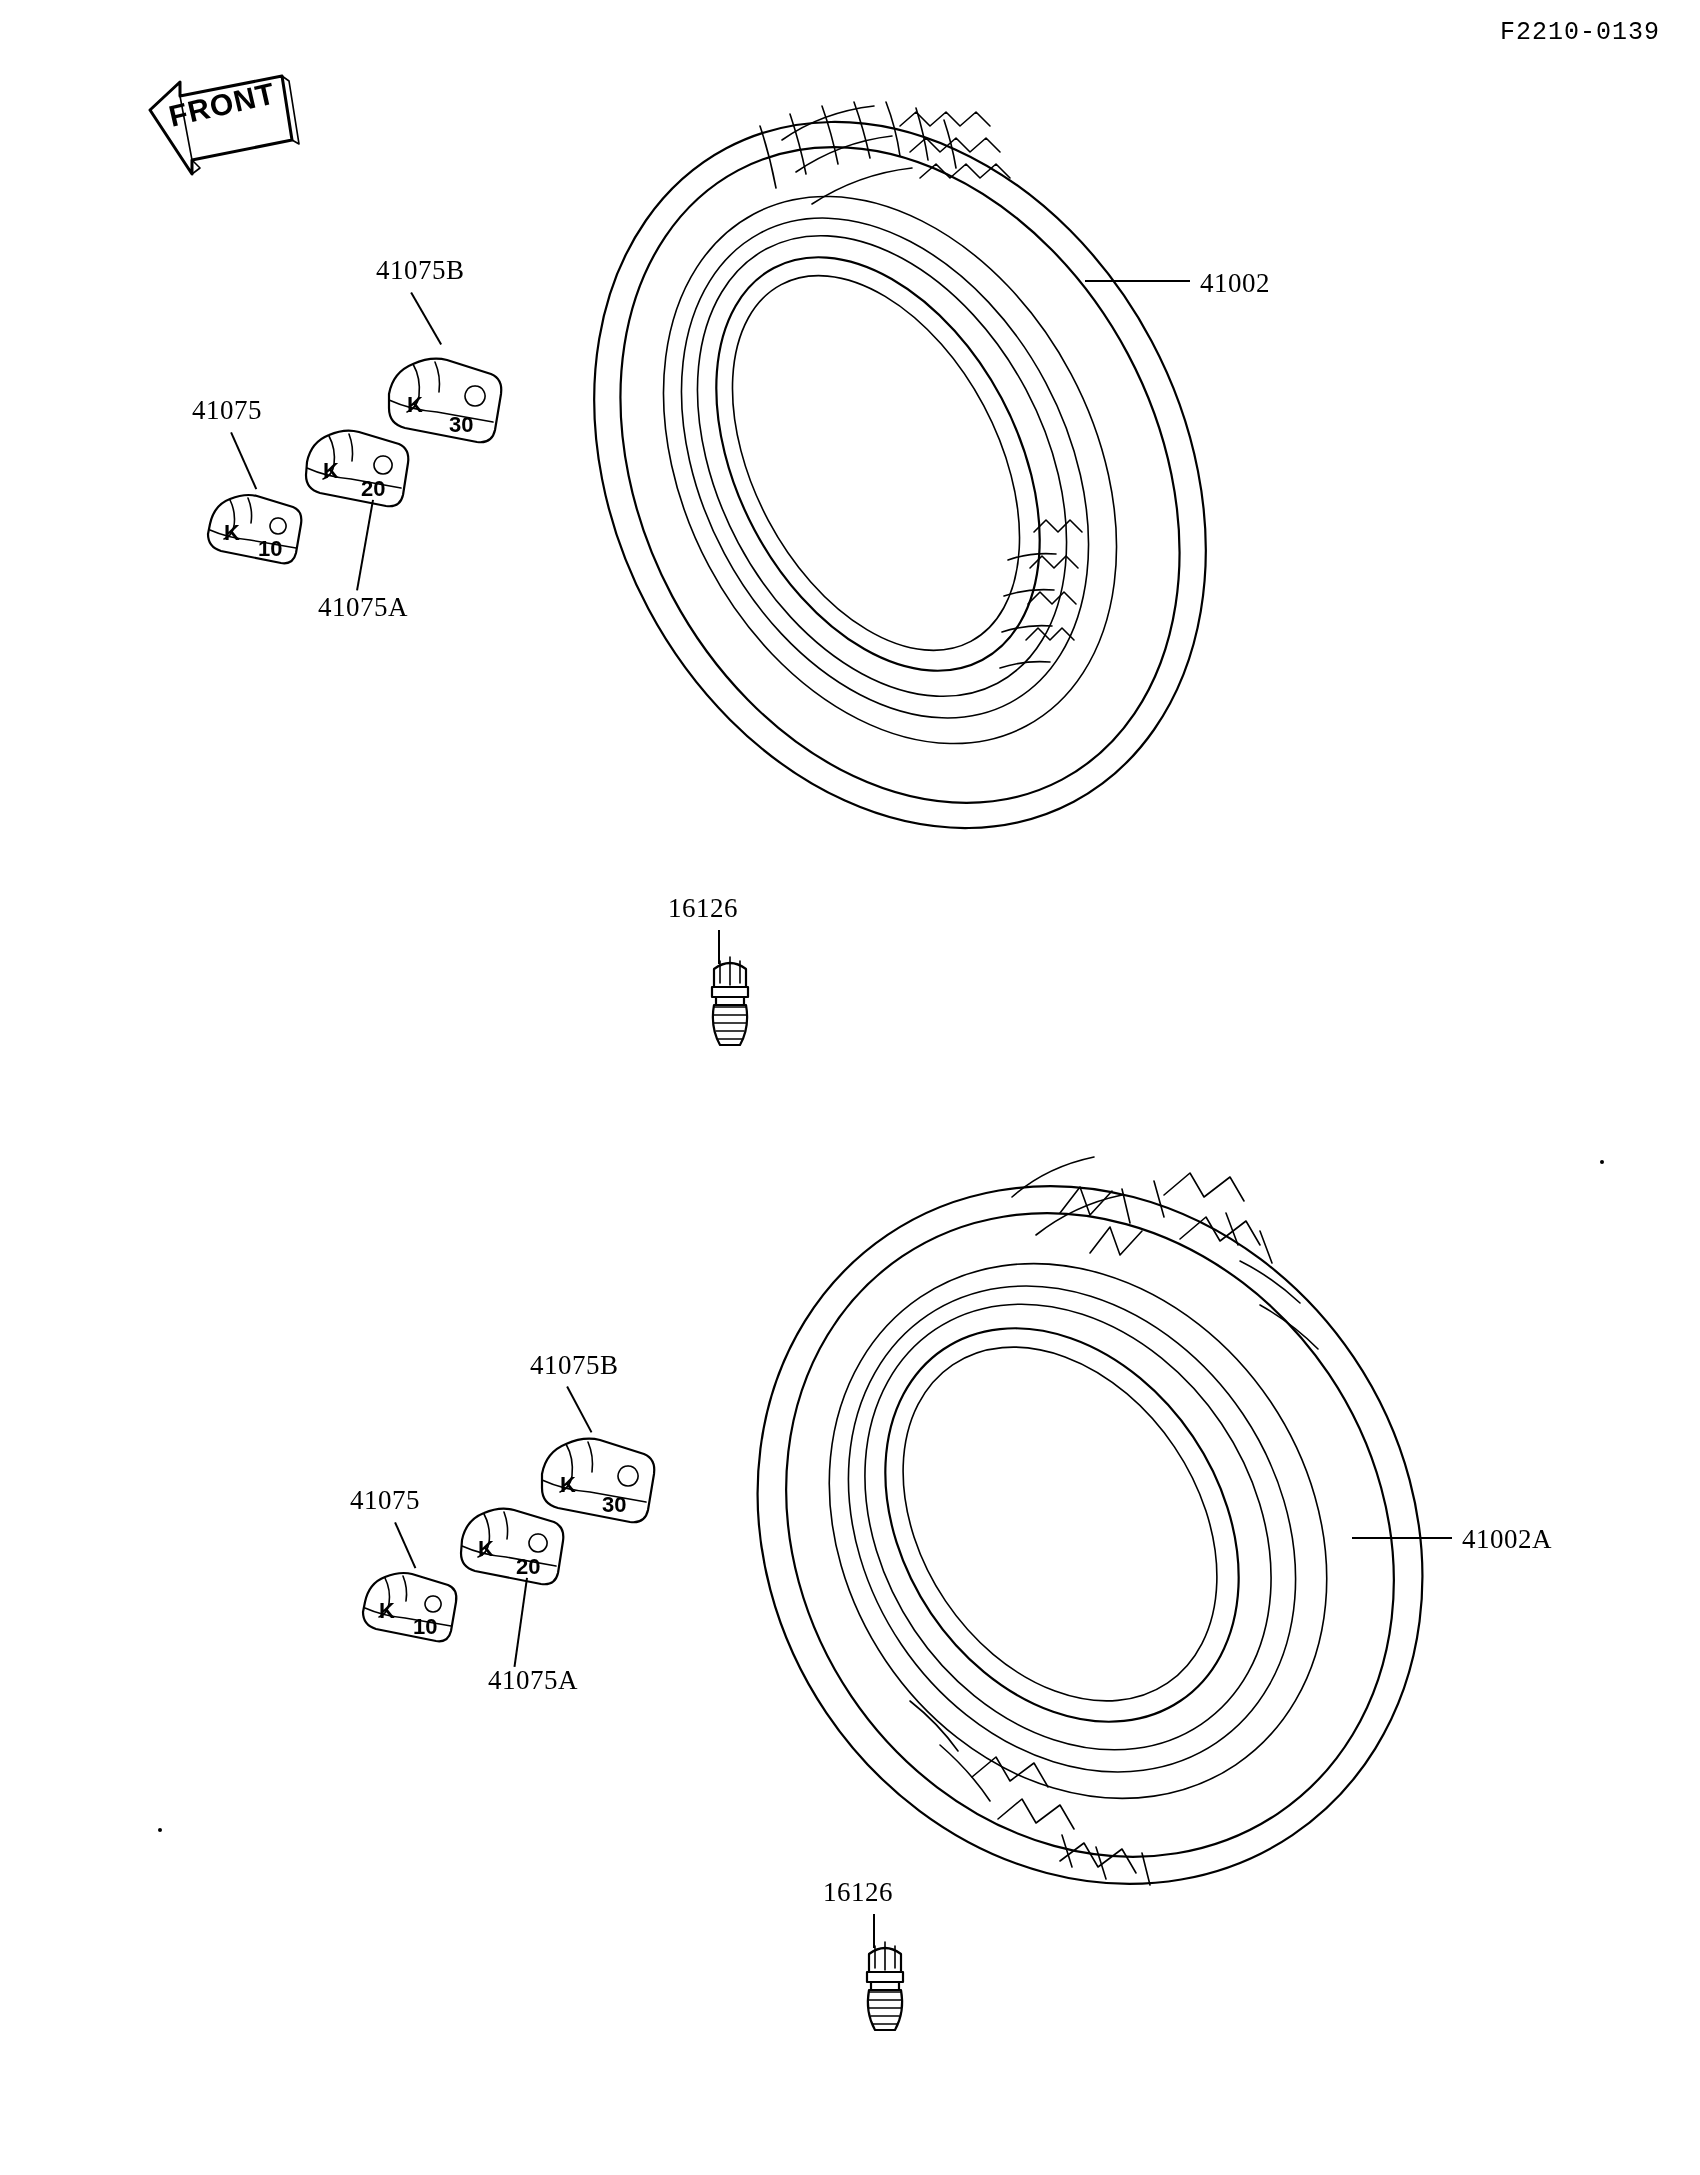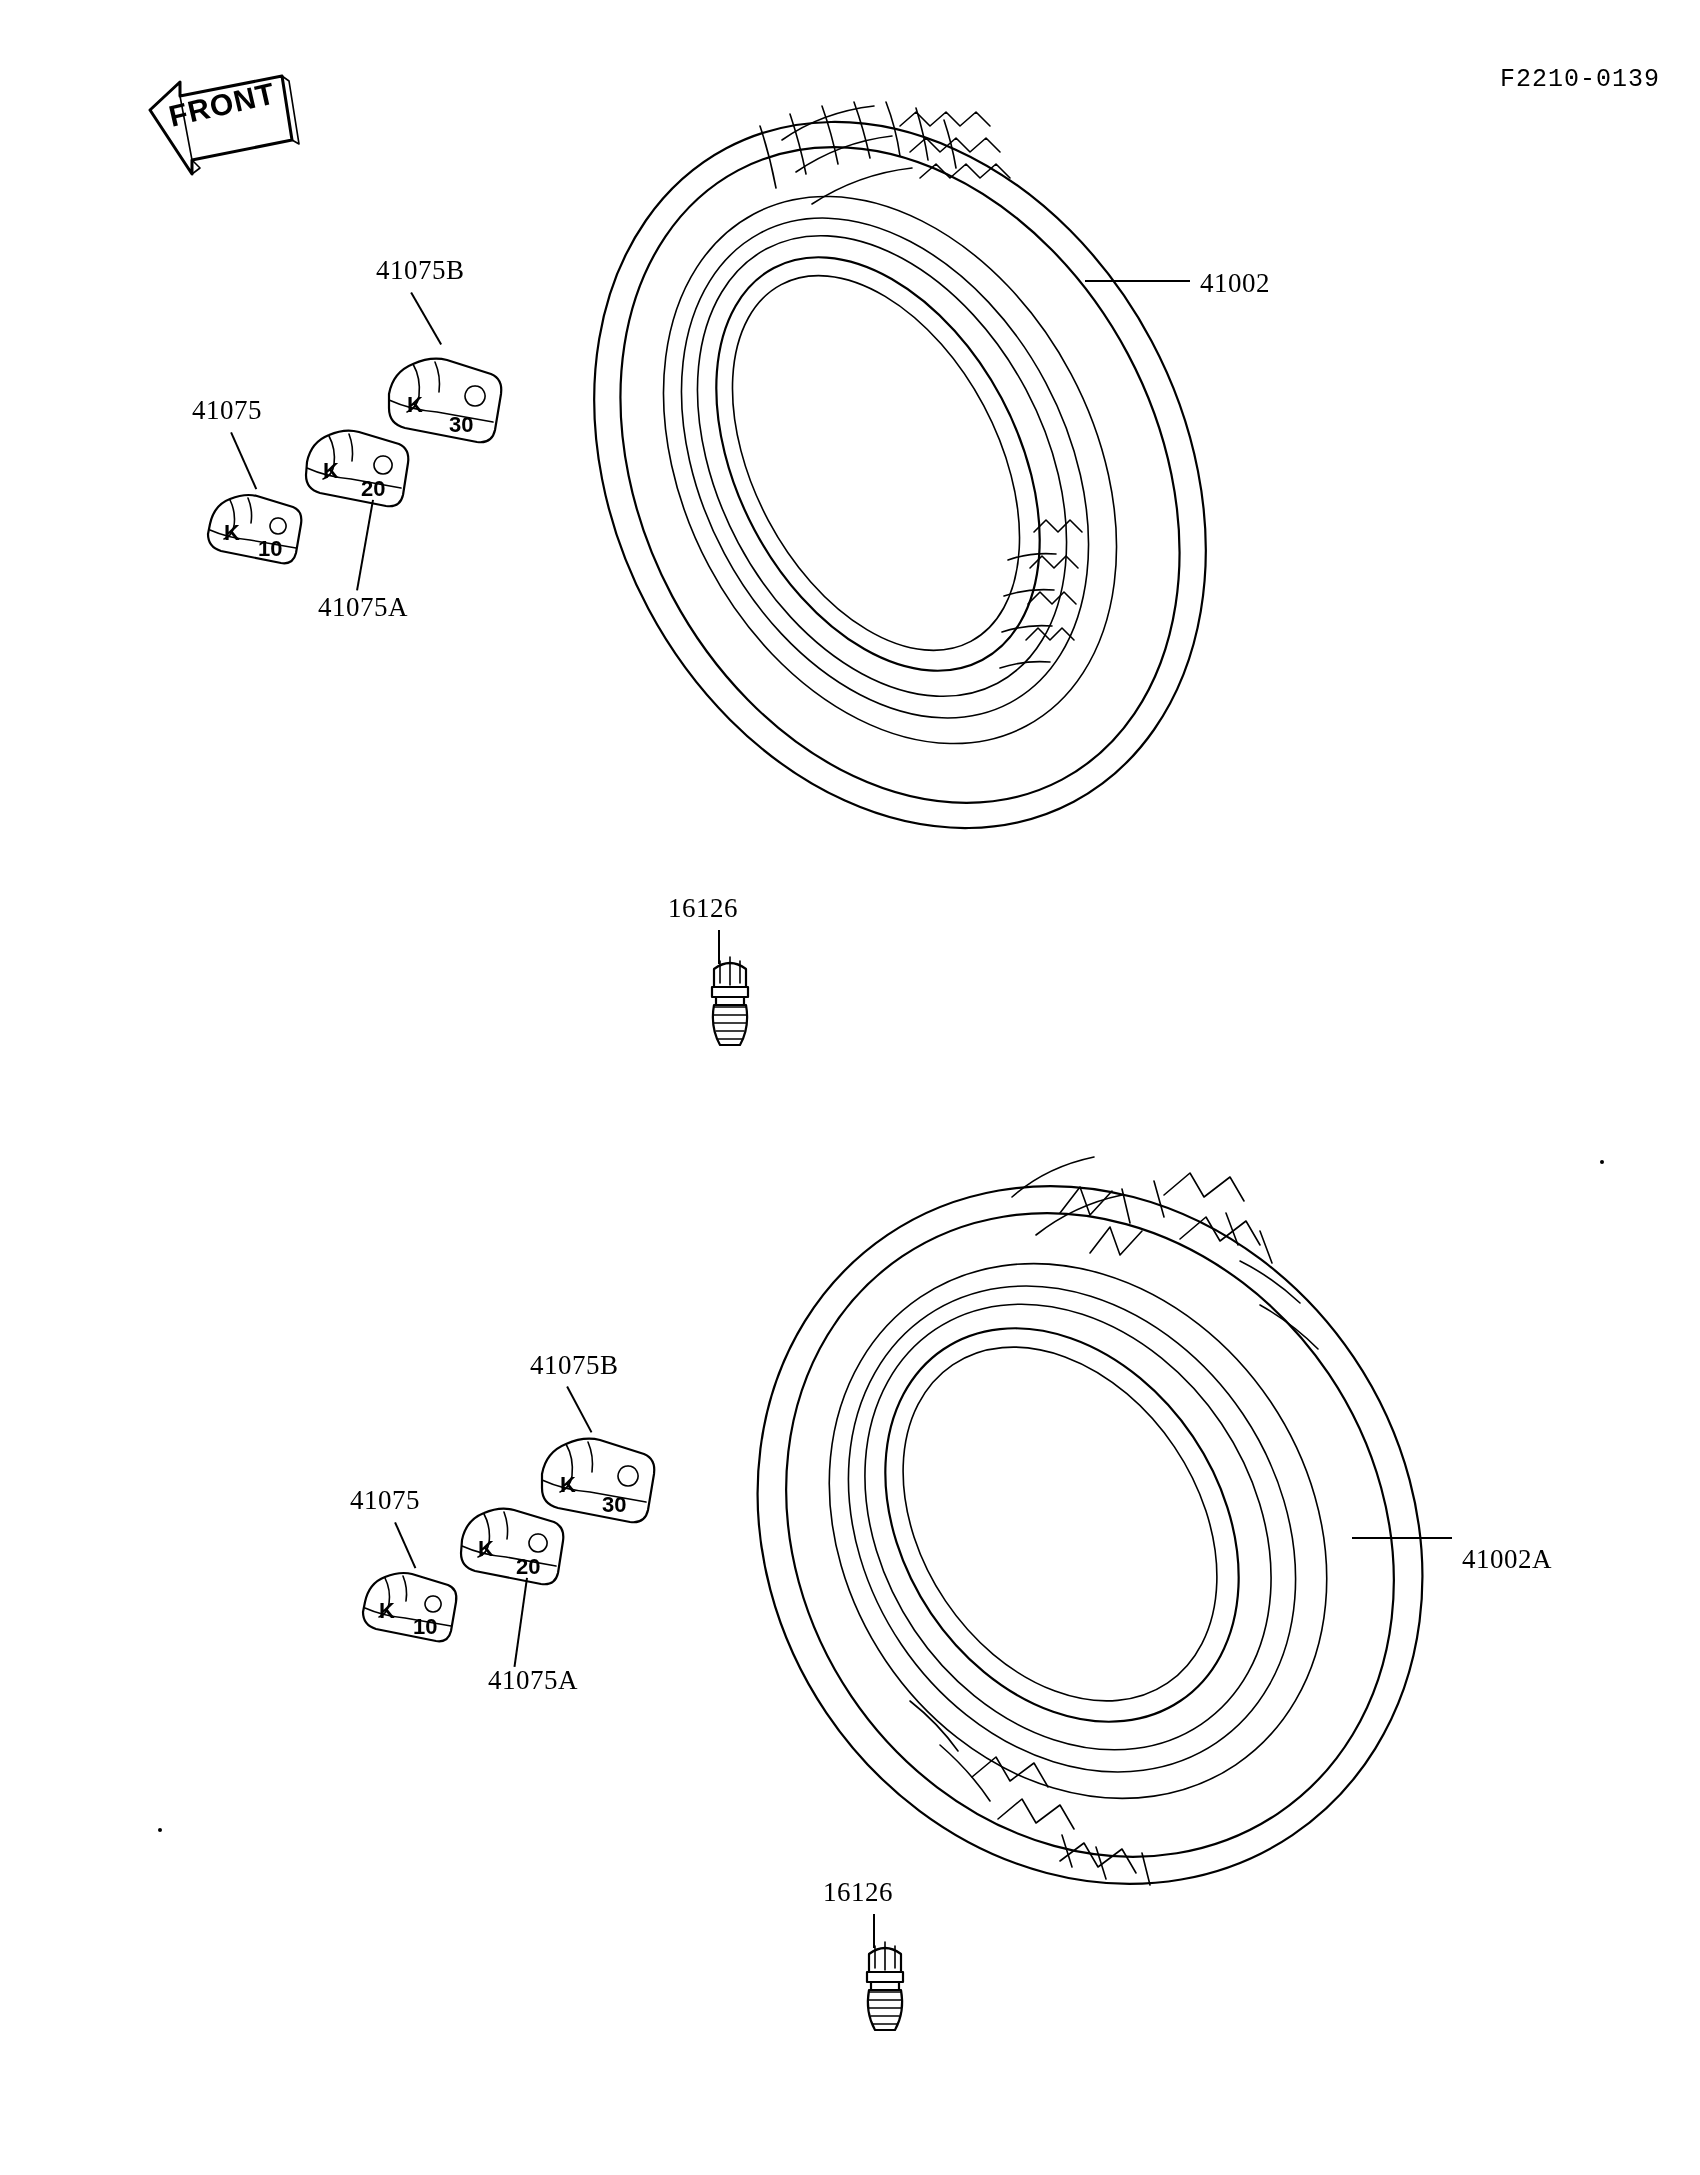--- a/index.html
+++ b/index.html
@@ -16,21 +16,20 @@
     overflow: hidden;
   }
   .doc-code {
     position: absolute;
     top: 18px;
     right: 40px;
     font-family: "Liberation Mono", monospace;
     font-size: 25px;
     letter-spacing: 1px;
     color: #000;
-    margin-top: 47px;
   }
   .label {
     position: absolute;
     font-family: Liberation Serif, serif;
     font-size: 27px;
     color: #000;
     white-space: nowrap;
     letter-spacing: 0.5px;
   }
   .leader {
@@ -217,21 +216,21 @@
     <g class="ln-thin">
       <path d="M180,610 q30,26 50,56"></path>
       <path d="M212,642 l24,-20 l14,24 l24,-18 l14,24"></path>
       <path d="M238,684 l24,-20 l14,24 l24,-18 l14,24"></path>
       <path d="M302,700 l10,32 M336,712 l10,32 M382,718 l8,32"></path>
       <path d="M300,726 l24,-18 l14,24 l24,-18 l14,24"></path>
       <path d="M150,566 q28,22 48,50"></path>
     </g>
   </svg>
 
-  <div class="label" style="left:1462px; top:1524px;margin-top:20px;">41002A</div>
+  <div class="label" style="left:1462px; top:1524px;">41002A</div>
   <div class="leader h" style="left:1352px; top:1537px; width:100px;"></div>
 
   <svg style="position:absolute; left:845px; top:1940px;" width="80" height="130" viewBox="0 0 80 130">
     <path class="ln" d="M24,14 q16,-12 32,0 l0,18 l-32,0 Z"></path>
     <path class="ln-thin" d="M30,6 l0,22 M40,2 l0,28 M50,6 l0,22"></path>
     <rect class="ln" x="22" y="32" width="36" height="10"></rect>
     <rect class="ln" x="26" y="42" width="28" height="8"></rect>
     <g class="ln-thin">
       <path d="M24,52 l32,0 M24,60 l32,0 M24,68 l32,0 M26,76 l28,0 M28,84 l24,0"></path>
     </g>

